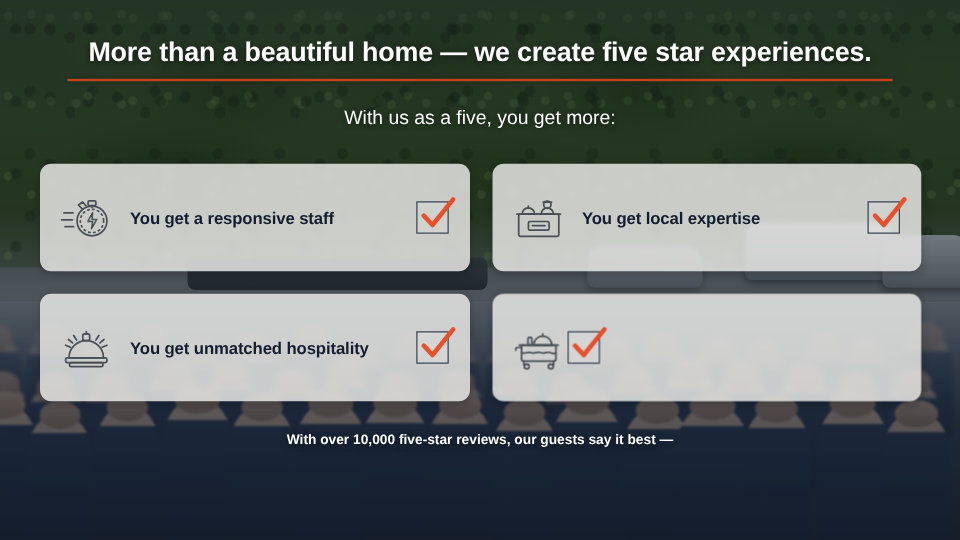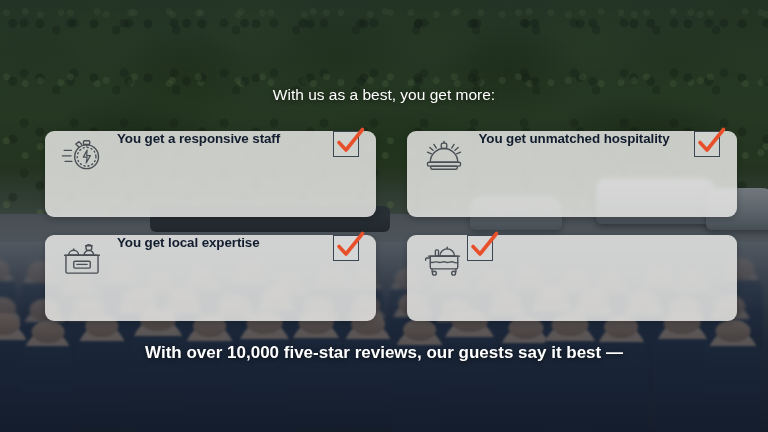--- a/index.html
+++ b/index.html
@@ -133,25 +133,24 @@
     position:absolute; left:32px; top:131px;
     width:705px;
     display:grid;
     grid-template-columns:1fr 1fr;
     grid-template-rows:86px 86px;
     column-gap:18px; row-gap:18px;
   }
   .card {
     background:rgba(233,233,231,.84);
     border-radius:9px;
-    display:flex; align-items:flex-start;
+    display:flex; align-items:center;
     padding:0 13px 0 14px;
     box-shadow:0 2px 7px rgba(0,0,0,.22);
     backdrop-filter:blur(2px);
-    margin-left:13px;
   }
   .card-icon {
     width:46px; height:46px; flex:0 0 46px;
     display:flex; align-items:center; justify-content:center;
     color:#4a4f55;
   }
   .card-icon svg { width:44px; height:44px; display:block; }
   .card-label {
     flex:1 1 auto;
     color:#121d2e;
@@ -168,21 +167,21 @@
     background:rgba(255,255,255,.12);
     margin-right:4px;
   }
   .check-box svg {
     position:absolute; left:-1px; top:-7px;
     width:34px; height:34px; overflow:visible;
   }
 
   .footline {
     position:absolute; left:0; right:0; top:341px; text-align:center;
-    color:#ffffff; font-size:17px; line-height:23px; font-weight:600;
+    color:#ffffff; font-size:11px; line-height:23px; font-weight:600;
     text-shadow:0 1px 5px rgba(0,0,0,.7);
   }
   .footline b { font-weight:bold; }
   .footline .l2 { display:block; }
 </style>
 </head>
 <body>
 
 <div id="stage">
 
@@ -248,58 +247,42 @@
         <span class="person" style="left: 652.533px; width: 59.4833px; height: 112.499px; bottom: -1.79957px; opacity: 1; filter: blur(0.6px);"></span>
         <span class="person" style="left: 705.22px; width: 56.1149px; height: 104.762px; bottom: -2.1227px; opacity: 1; filter: blur(0.6px);"></span>
       </div>
     <div class="bg-crowd-haze"></div>
   </div>
 
   <div class="bg-overlay"></div>
 
   <div id="content">
 
-
-    <div class="subhead">With us as a best, you get more:</div>
+    <div class="headline-wrap">
+      <div class="headline">More than a beautiful home — we create five star experiences.</div>
+      <div class="headline-rule"></div>
+    </div>
+
+    <div class="subhead">With us as a five, you get more:</div>
 
     <div class="cards">
 
       <div class="card">
         <span class="card-icon">
           <svg viewBox="0 0 48 48" fill="none" stroke="currentColor" stroke-width="1.5" stroke-linecap="round" stroke-linejoin="round">
             <circle cx="29" cy="27" r="13"></circle>
             <circle cx="29" cy="27" r="10.2" stroke-dasharray="1.2 3.2"></circle>
             <rect x="25.6" y="9.5" width="6.8" height="4.2" rx="1"></rect>
             <path d="M29 13.7v1.6"></path>
             <path d="M20.5 16.4l-3.3-3.3 3.6-2.6 2.8 3.1"></path>
             <path d="M29.6 19.8l-4.2 7.6h4.2l-1 6.4 4.6-8.1h-4.1z" stroke-width="1.3"></path>
             <path d="M4.5 20h8M2.5 26h9.5M5.5 32h7.5"></path>
           </svg>
         </span>
         <span class="card-label">You get a responsive staff</span>
-        <span class="check-box">
-          <svg viewBox="0 0 34 34" fill="none" stroke="#e8502b" stroke-width="3.6" stroke-linecap="round" stroke-linejoin="round">
-            <path d="M6 17.5 L13 25 L29.5 4.5"></path>
-          </svg>
-        </span>
-      </div>
-
-      <div class="card">
-        <span class="card-icon">
-          <svg viewBox="0 0 48 48" fill="none" stroke="currentColor" stroke-width="1.5" stroke-linecap="round" stroke-linejoin="round">
-            <path d="M9 33c0-8.3 6.7-15 15-15s15 6.7 15 15z"></path>
-            <rect x="6" y="33" width="36" height="4.2" rx="1.4"></rect>
-            <rect x="9.5" y="37.2" width="29" height="3.4" rx="1.2"></rect>
-            <rect x="21" y="12.2" width="6" height="5.8" rx="1.6"></rect>
-            <path d="M24 10.2v2"></path>
-            <path d="M13 13.5l2.6 4M8.5 17l3.6 3M6 22l4.2 1.8"></path>
-            <path d="M35 13.5l-2.6 4M39.5 17l-3.6 3M42 22l-4.2 1.8"></path>
-          </svg>
-        </span>
-        <span class="card-label">You get unmatched hospitality</span>
         <span class="check-box">
           <svg viewBox="0 0 34 34" fill="none" stroke="#e8502b" stroke-width="3.6" stroke-linecap="round" stroke-linejoin="round">
             <path d="M6 17.5 L13 25 L29.5 4.5"></path>
           </svg>
         </span>
       </div>
 
       <div class="card">
         <span class="card-icon">
           <svg viewBox="0 0 48 48" fill="none" stroke="currentColor" stroke-width="1.5" stroke-linecap="round" stroke-linejoin="round">
@@ -308,20 +291,40 @@
             <rect x="15" y="27.5" width="18" height="7.5" rx="1.2"></rect>
             <path d="M18.5 31h11"></path>
             <path d="M9.5 21c0-3 2.4-5.4 5.4-5.4S20.3 18 20.3 21z"></path>
             <path d="M14.9 14v1.6"></path>
             <circle cx="31.5" cy="12.8" r="3.2"></circle>
             <path d="M26.2 21c0-3 2.4-5.4 5.3-5.4s5.3 2.4 5.3 5.4z"></path>
             <path d="M27.9 10.6h7.2"></path>
           </svg>
         </span>
         <span class="card-label">You get local expertise</span>
+        <span class="check-box">
+          <svg viewBox="0 0 34 34" fill="none" stroke="#e8502b" stroke-width="3.6" stroke-linecap="round" stroke-linejoin="round">
+            <path d="M6 17.5 L13 25 L29.5 4.5"></path>
+          </svg>
+        </span>
+      </div>
+
+      <div class="card">
+        <span class="card-icon">
+          <svg viewBox="0 0 48 48" fill="none" stroke="currentColor" stroke-width="1.5" stroke-linecap="round" stroke-linejoin="round">
+            <path d="M9 33c0-8.3 6.7-15 15-15s15 6.7 15 15z"></path>
+            <rect x="6" y="33" width="36" height="4.2" rx="1.4"></rect>
+            <rect x="9.5" y="37.2" width="29" height="3.4" rx="1.2"></rect>
+            <rect x="21" y="12.2" width="6" height="5.8" rx="1.6"></rect>
+            <path d="M24 10.2v2"></path>
+            <path d="M13 13.5l2.6 4M8.5 17l3.6 3M6 22l4.2 1.8"></path>
+            <path d="M35 13.5l-2.6 4M39.5 17l-3.6 3M42 22l-4.2 1.8"></path>
+          </svg>
+        </span>
+        <span class="card-label">You get unmatched hospitality</span>
         <span class="check-box">
           <svg viewBox="0 0 34 34" fill="none" stroke="#e8502b" stroke-width="3.6" stroke-linecap="round" stroke-linejoin="round">
             <path d="M6 17.5 L13 25 L29.5 4.5"></path>
           </svg>
         </span>
       </div>
 
       <div class="card">
         <span class="card-icon">
           <svg viewBox="0 0 48 48" fill="none" stroke="currentColor" stroke-width="1.5" stroke-linecap="round" stroke-linejoin="round">

